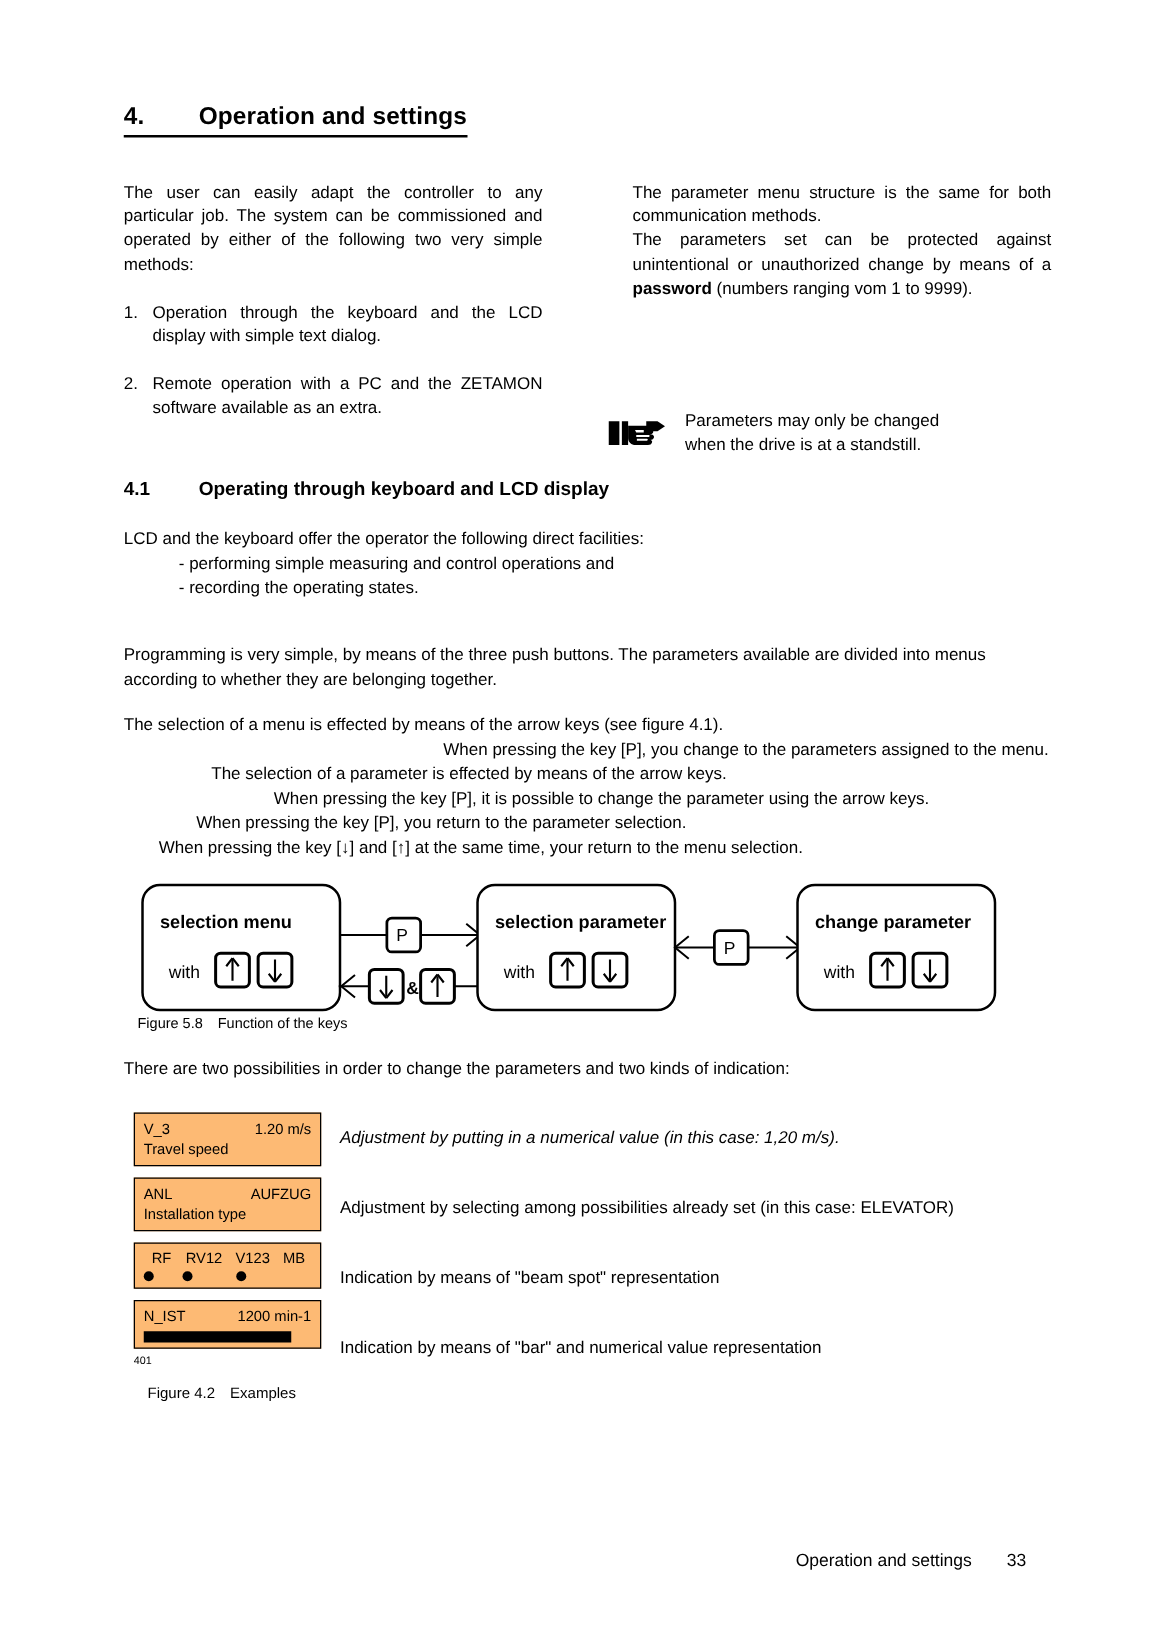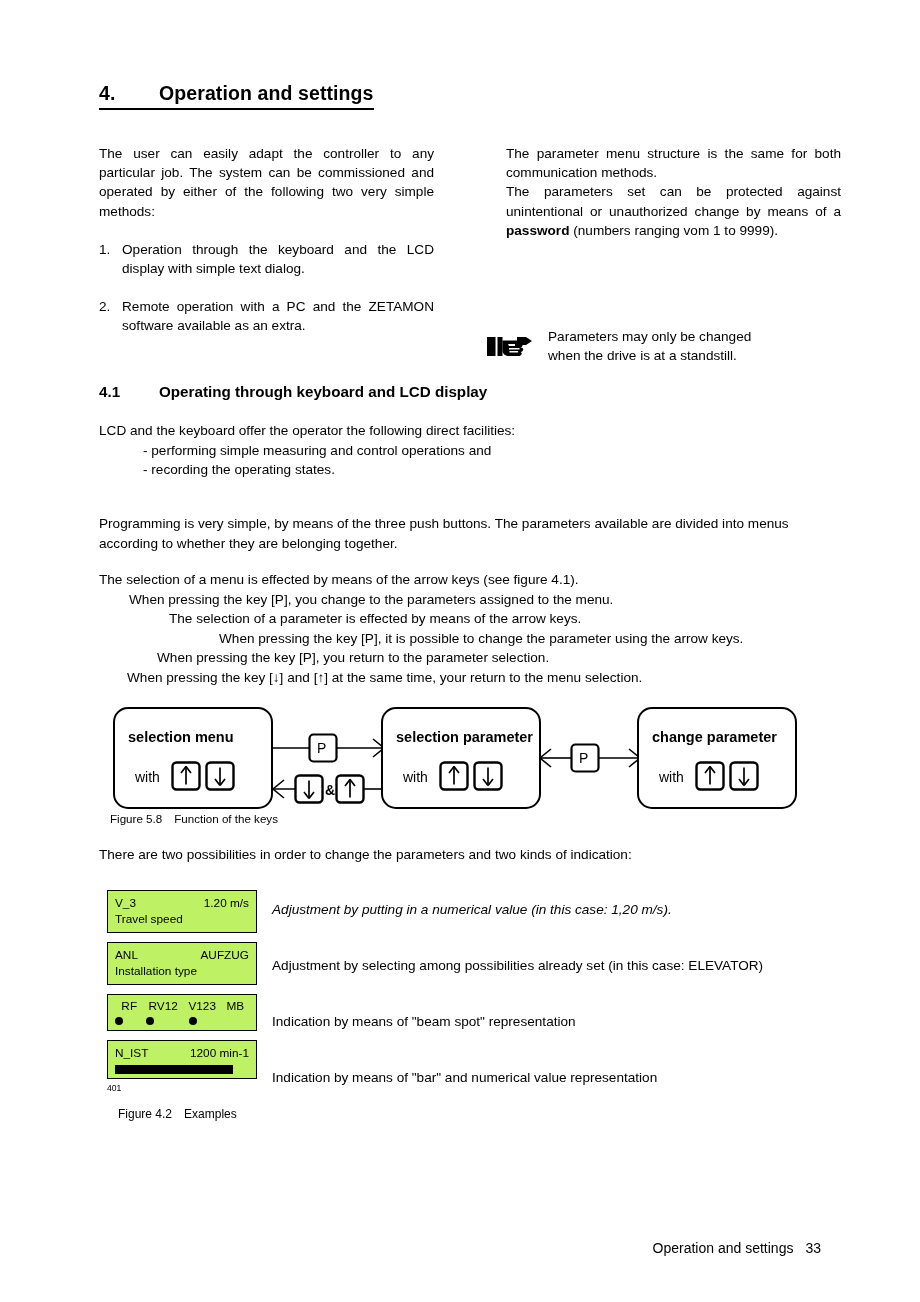--- a/index.html
+++ b/index.html
@@ -97,21 +97,21 @@
     line-height: 19.5px;
     color: #000;
   }
   .b-facilities { left: 99px; top: 421px; width: 700px; }
   .b-facilities .sub { padding-left: 44px; }
 
   .b-programming { left: 99px; top: 514px; width: 710px; }
 
   .b-stairs { left: 99px; top: 570px; width: 740px; }
   .b-stairs .s0 { padding-left: 0px; }
-  .b-stairs .s1 { padding-left: 30px; }
+  .b-stairs .s1 { padding-left: 30px; text-align: right; }
   .b-stairs .s2 { padding-left: 70px; }
   .b-stairs .s3 { padding-left: 120px; }
   .b-stairs .s4 { padding-left: 58px; }
   .b-stairs .s5 { padding-left: 28px; }
 
   .b-possib { left: 99px; top: 845px; width: 740px; }
 
   
   .fig1 {
     position: absolute;
@@ -131,21 +131,21 @@
 
   
   .lcd {
     position: absolute;
     left: 107px;
     width: 150px;
     border: 1.4px solid #000;
     box-sizing: border-box;
     font-size: 11.8px;
     padding: 4px 7px 5px 7px;
-    background: #bef264;
+    background: #fdba74;
   }
   .lcd-row {
     display: flex;
     justify-content: space-between;
     line-height: 16px;
     white-space: nowrap;
   }
   .lcd-row2 { line-height: 16px; }
 
   .lcd-1 { top: 890px; }
@@ -213,21 +213,21 @@
     position: absolute;
     left: 99px;
     top: 1240px;
     width: 722px;
     font-size: 14px;
     display: flex;
     justify-content: flex-end;
     align-items: baseline;
   }
   .footer .f-title { }
-  .footer .f-page { margin-left: 12px; }
+  .footer .f-page { margin-left: 28px; }
   .bold { font-weight: bold; }
 </style>
 </head>
 <body>
 
 <div class="page">
 
   <div class="chapter-heading">
     <span class="num">4.</span>
     <span>Operation and settings</span>

